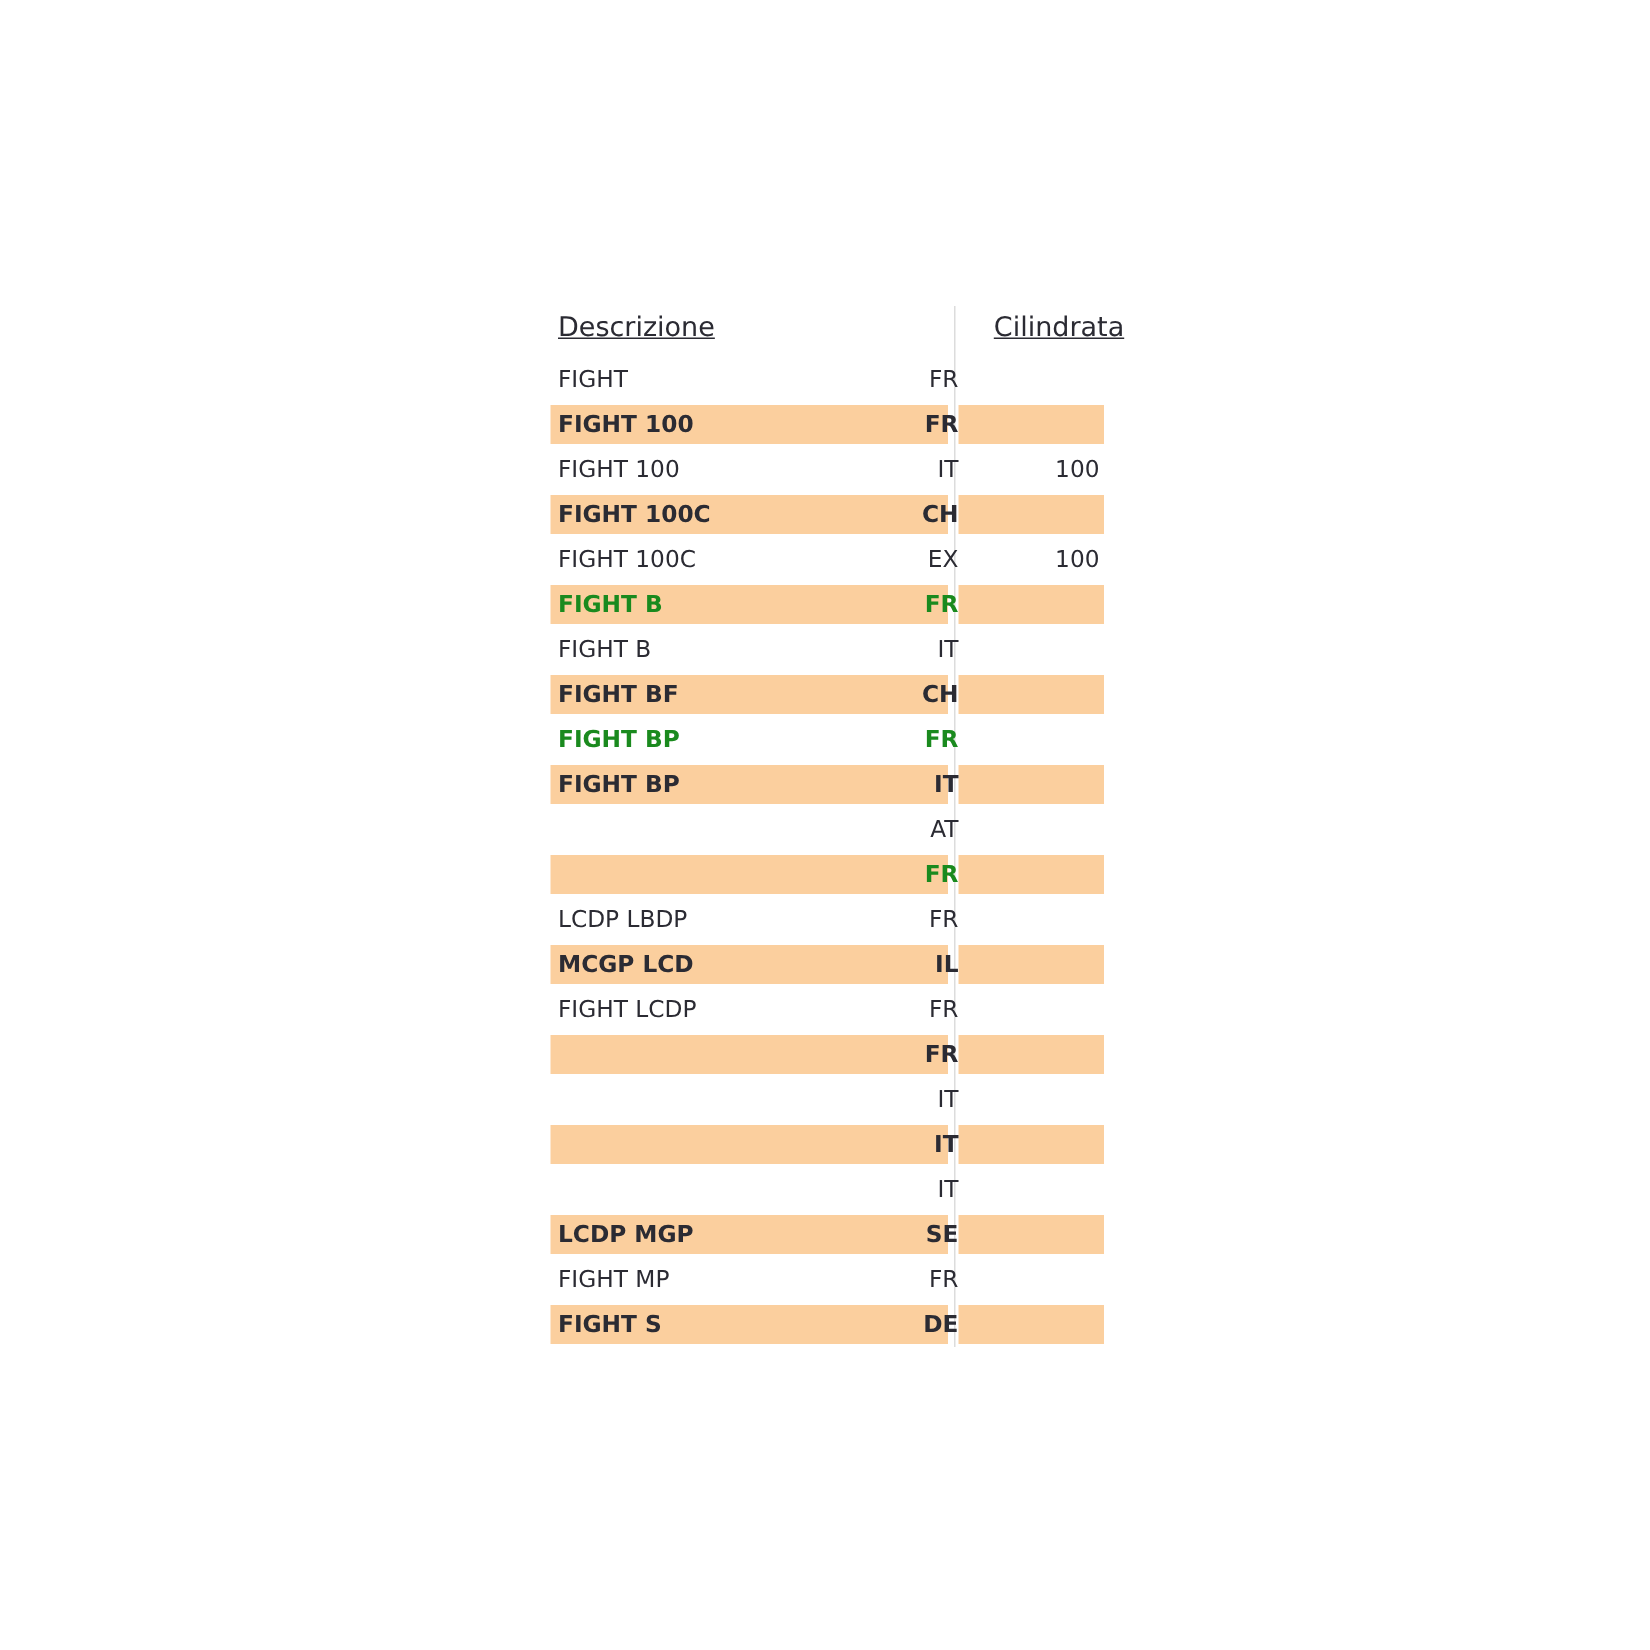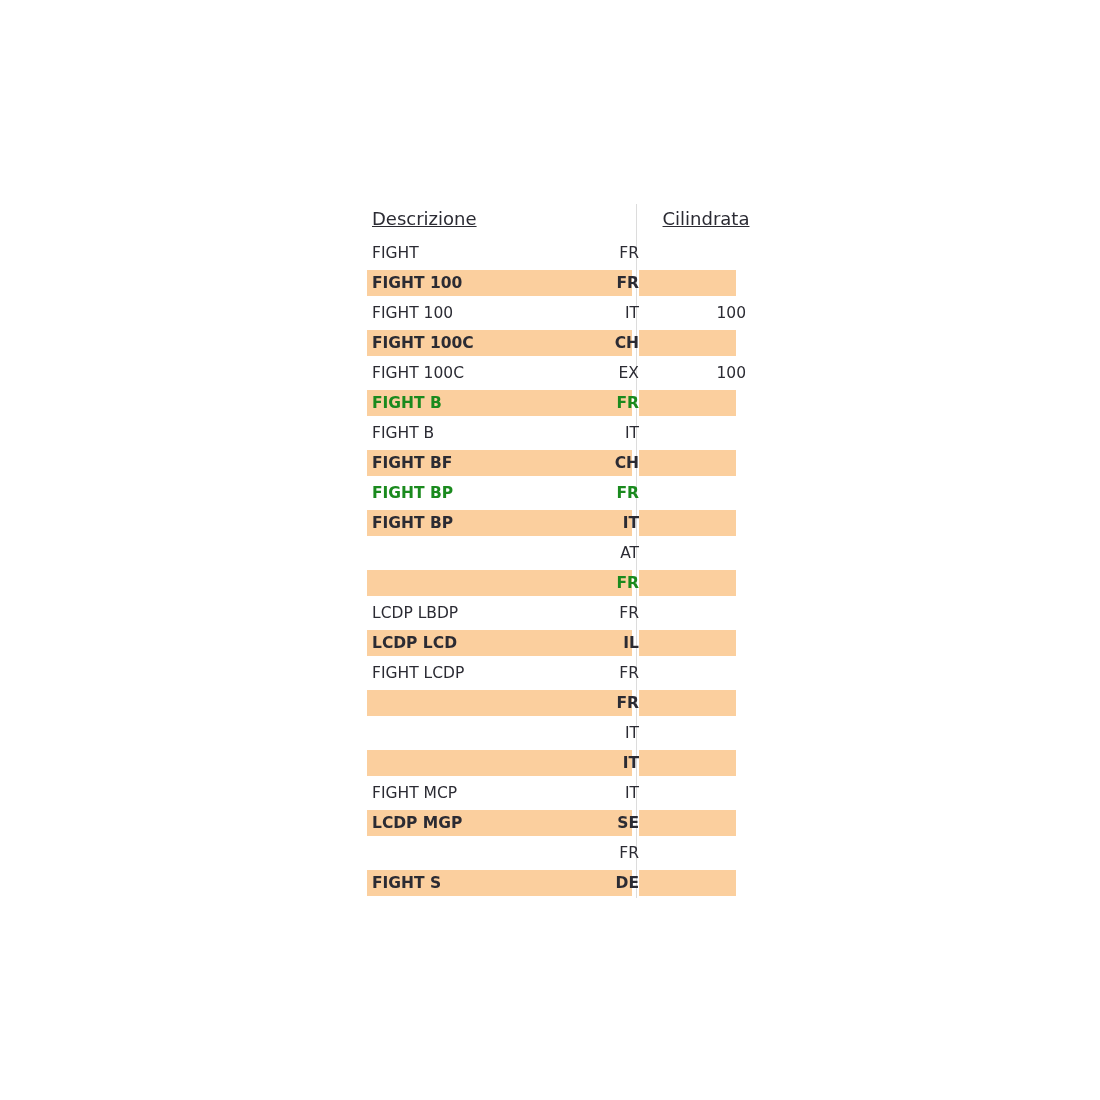--- a/index.html
+++ b/index.html
@@ -65,21 +65,21 @@
     left: 5px;
     width: 175px;
     text-align: left;
   }
   .c-country {
     left: 188px;
     width: 84px;
     text-align: right;
   }
   .c-cil {
-    left: 289px;
+    left: 276px;
     width: 90px;
     text-align: right;
   }
 
   
   .row.header { height: 38px; }
   .row.header .cell {
     height: 38px;
     line-height: 38px;
     font-size: 18px;
@@ -215,21 +215,21 @@
         <div class="band-right"></div>
         <div class="col-sep"></div>
         <div class="cell c-desc">LCDP LBDP</div>
         <div class="cell c-country">FR</div>
         <div class="cell c-cil"></div>
       </div>
       <div class="row alt">
         <div class="band-left"></div>
         <div class="band-right"></div>
         <div class="col-sep"></div>
-        <div class="cell c-desc">LCDP LCD</div>
+        <div class="cell c-desc">MCGP LCD</div>
         <div class="cell c-country">IL</div>
         <div class="cell c-cil"></div>
       </div>
       <div class="row">
         <div class="band-left"></div>
         <div class="band-right"></div>
         <div class="col-sep"></div>
         <div class="cell c-desc">FIGHT LCDP</div>
         <div class="cell c-country">FR</div>
         <div class="cell c-cil"></div>
@@ -252,36 +252,36 @@
         <div class="band-left"></div>
         <div class="band-right"></div>
         <div class="col-sep"></div>
         <div class="cell c-country">IT</div>
         <div class="cell c-cil"></div>
       </div>
       <div class="row">
         <div class="band-left"></div>
         <div class="band-right"></div>
         <div class="col-sep"></div>
-        <div class="cell c-desc">FIGHT MCP</div>
         <div class="cell c-country">IT</div>
         <div class="cell c-cil"></div>
       </div>
       <div class="row alt">
         <div class="band-left"></div>
         <div class="band-right"></div>
         <div class="col-sep"></div>
         <div class="cell c-desc">LCDP MGP</div>
         <div class="cell c-country">SE</div>
         <div class="cell c-cil"></div>
       </div>
       <div class="row">
         <div class="band-left"></div>
         <div class="band-right"></div>
         <div class="col-sep"></div>
+        <div class="cell c-desc">FIGHT MP</div>
         <div class="cell c-country">FR</div>
         <div class="cell c-cil"></div>
       </div>
       <div class="row alt">
         <div class="band-left"></div>
         <div class="band-right"></div>
         <div class="col-sep"></div>
         <div class="cell c-desc">FIGHT S</div>
         <div class="cell c-country">DE</div>
         <div class="cell c-cil"></div>

